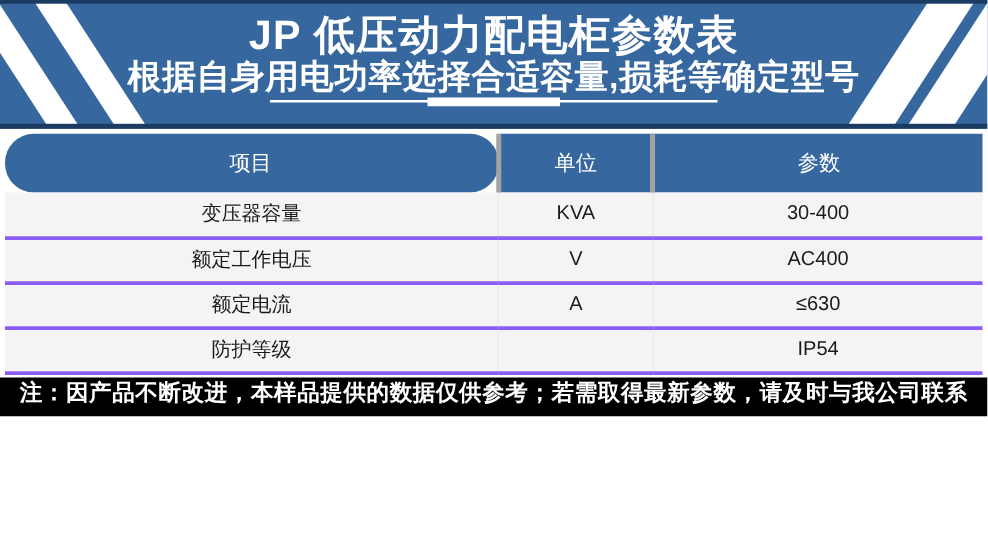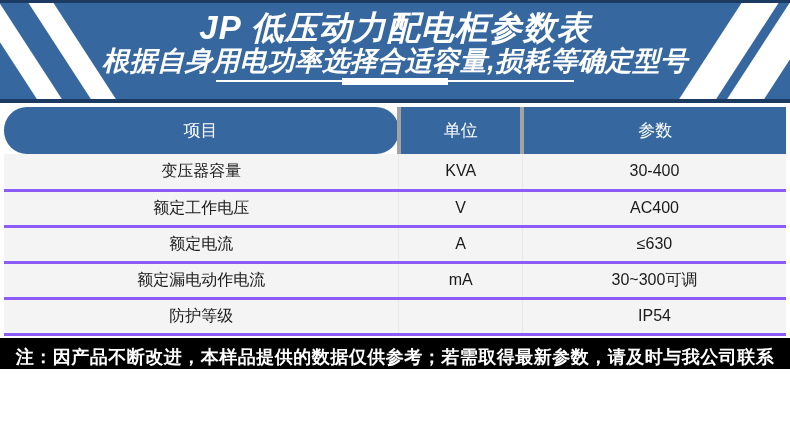--- a/index.html
+++ b/index.html
@@ -10,21 +10,20 @@
     overflow:hidden;
   }
   
   .hero {
     height:103px;
     background:#36689F;
     border-top:3px solid #1C3B63;
     border-bottom:4px solid #1C3B63;
     position:relative;
     overflow:hidden;
-    font-style:italic;
   }
   .stripe {
     position:absolute; top:-10px; height:140px; background:#ffffff;
     transform-origin:0 0;
   }
   .stripe.s-a { left:22px;  width:25px; transform:skewX(33deg); }
   .stripe.s-b { left:-32px; width:25px; transform:skewX(33deg); }
   .stripe.s-c { left:748px; width:37px; transform:skewX(-33deg); }
   .stripe.s-d { left:796px; width:37px; transform:skewX(-33deg); }
   .hero-inner { position:relative; text-align:center; padding-top:6px; }
@@ -63,21 +62,21 @@
     text-align:center; vertical-align:middle;
     border-bottom:3px solid #8b5cf6;
     border-left:1px solid #E9E9E9;
   }
   table.spec tbody td:first-child { border-left:none; }
   
   .footer {
     height:31px; margin-top:2px;
     background:#000000; color:#ffffff;
     font-size:18px; font-weight:bold; letter-spacing:0.5px;
-    display:flex; align-items:flex-end; justify-content:center;
+    display:flex; align-items:flex-start; justify-content:center;
     white-space:nowrap;
   }
 </style>
 </head>
 <body>
 
 <div class="hero">
   <div class="stripe s-b"></div>
   <div class="stripe s-a"></div>
   <div class="stripe s-c"></div>
@@ -113,25 +112,20 @@
           <td>额定工作电压</td>
           <td>V</td>
           <td>AC400</td>
         </tr>
         <tr>
           <td>额定电流</td>
           <td>A</td>
           <td>≤630</td>
         </tr>
         <tr>
-          <td>额定漏电动作电流</td>
-          <td>mA</td>
-          <td>30~300可调</td>
-        </tr>
-        <tr>
           <td>防护等级</td>
           <td></td>
           <td>IP54</td>
         </tr>
       </tbody>
   </table>
 </div>
 
 <div class="footer">
   <span>注：因产品不断改进，本样品提供的数据仅供参考；若需取得最新参数，请及时与我公司联系</span>

